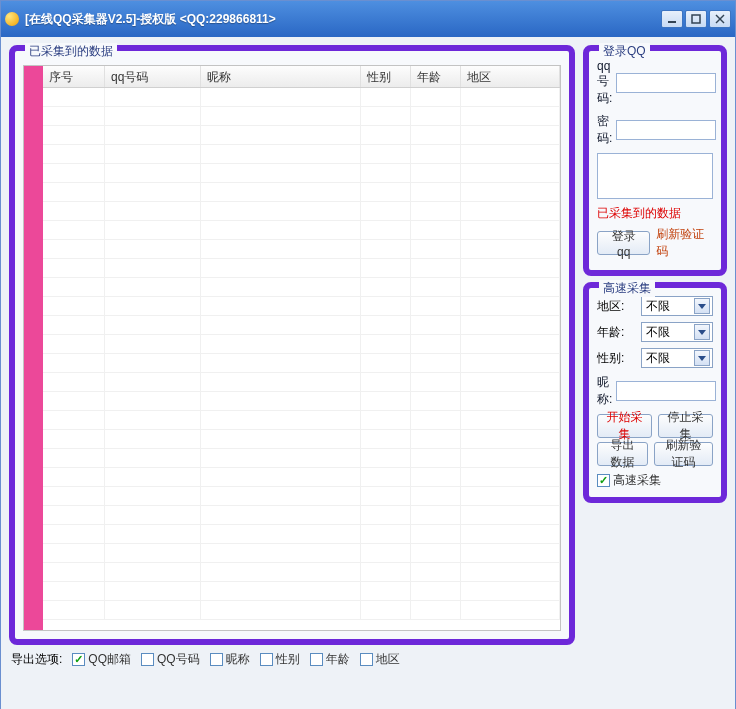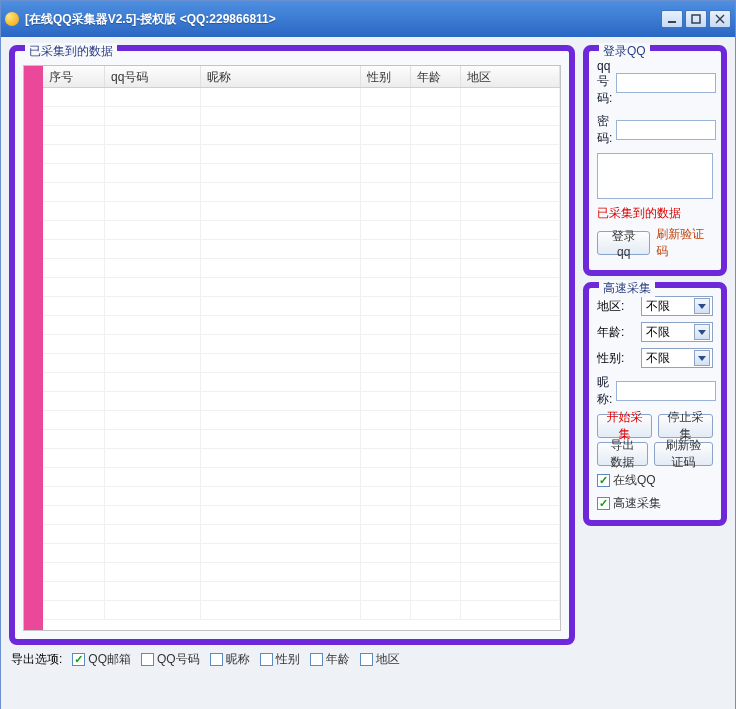--- a/index.html
+++ b/index.html
@@ -392,24 +392,20 @@
         <div class="btn-row" style="margin-top:6px">
           <button class="btn red">开始采集</button>
           <button class="btn">停止采集</button>
         </div>
         <div class="btn-row" style="margin-top:4px">
           <button class="btn">导出数据</button>
           <button class="btn">刷新验证码</button>
         </div>
         <div class="checkbox" style="margin-top:6px">
             <span class="box checked"></span>
-            <label>在线QQ</label>
-          </div>
-        <div class="checkbox" style="margin-top:6px">
-            <span class="box checked"></span>
             <label>高速采集</label>
           </div>
       </div>
 
     </div>
   </div>
 
 </div>
 
 </body></html>

